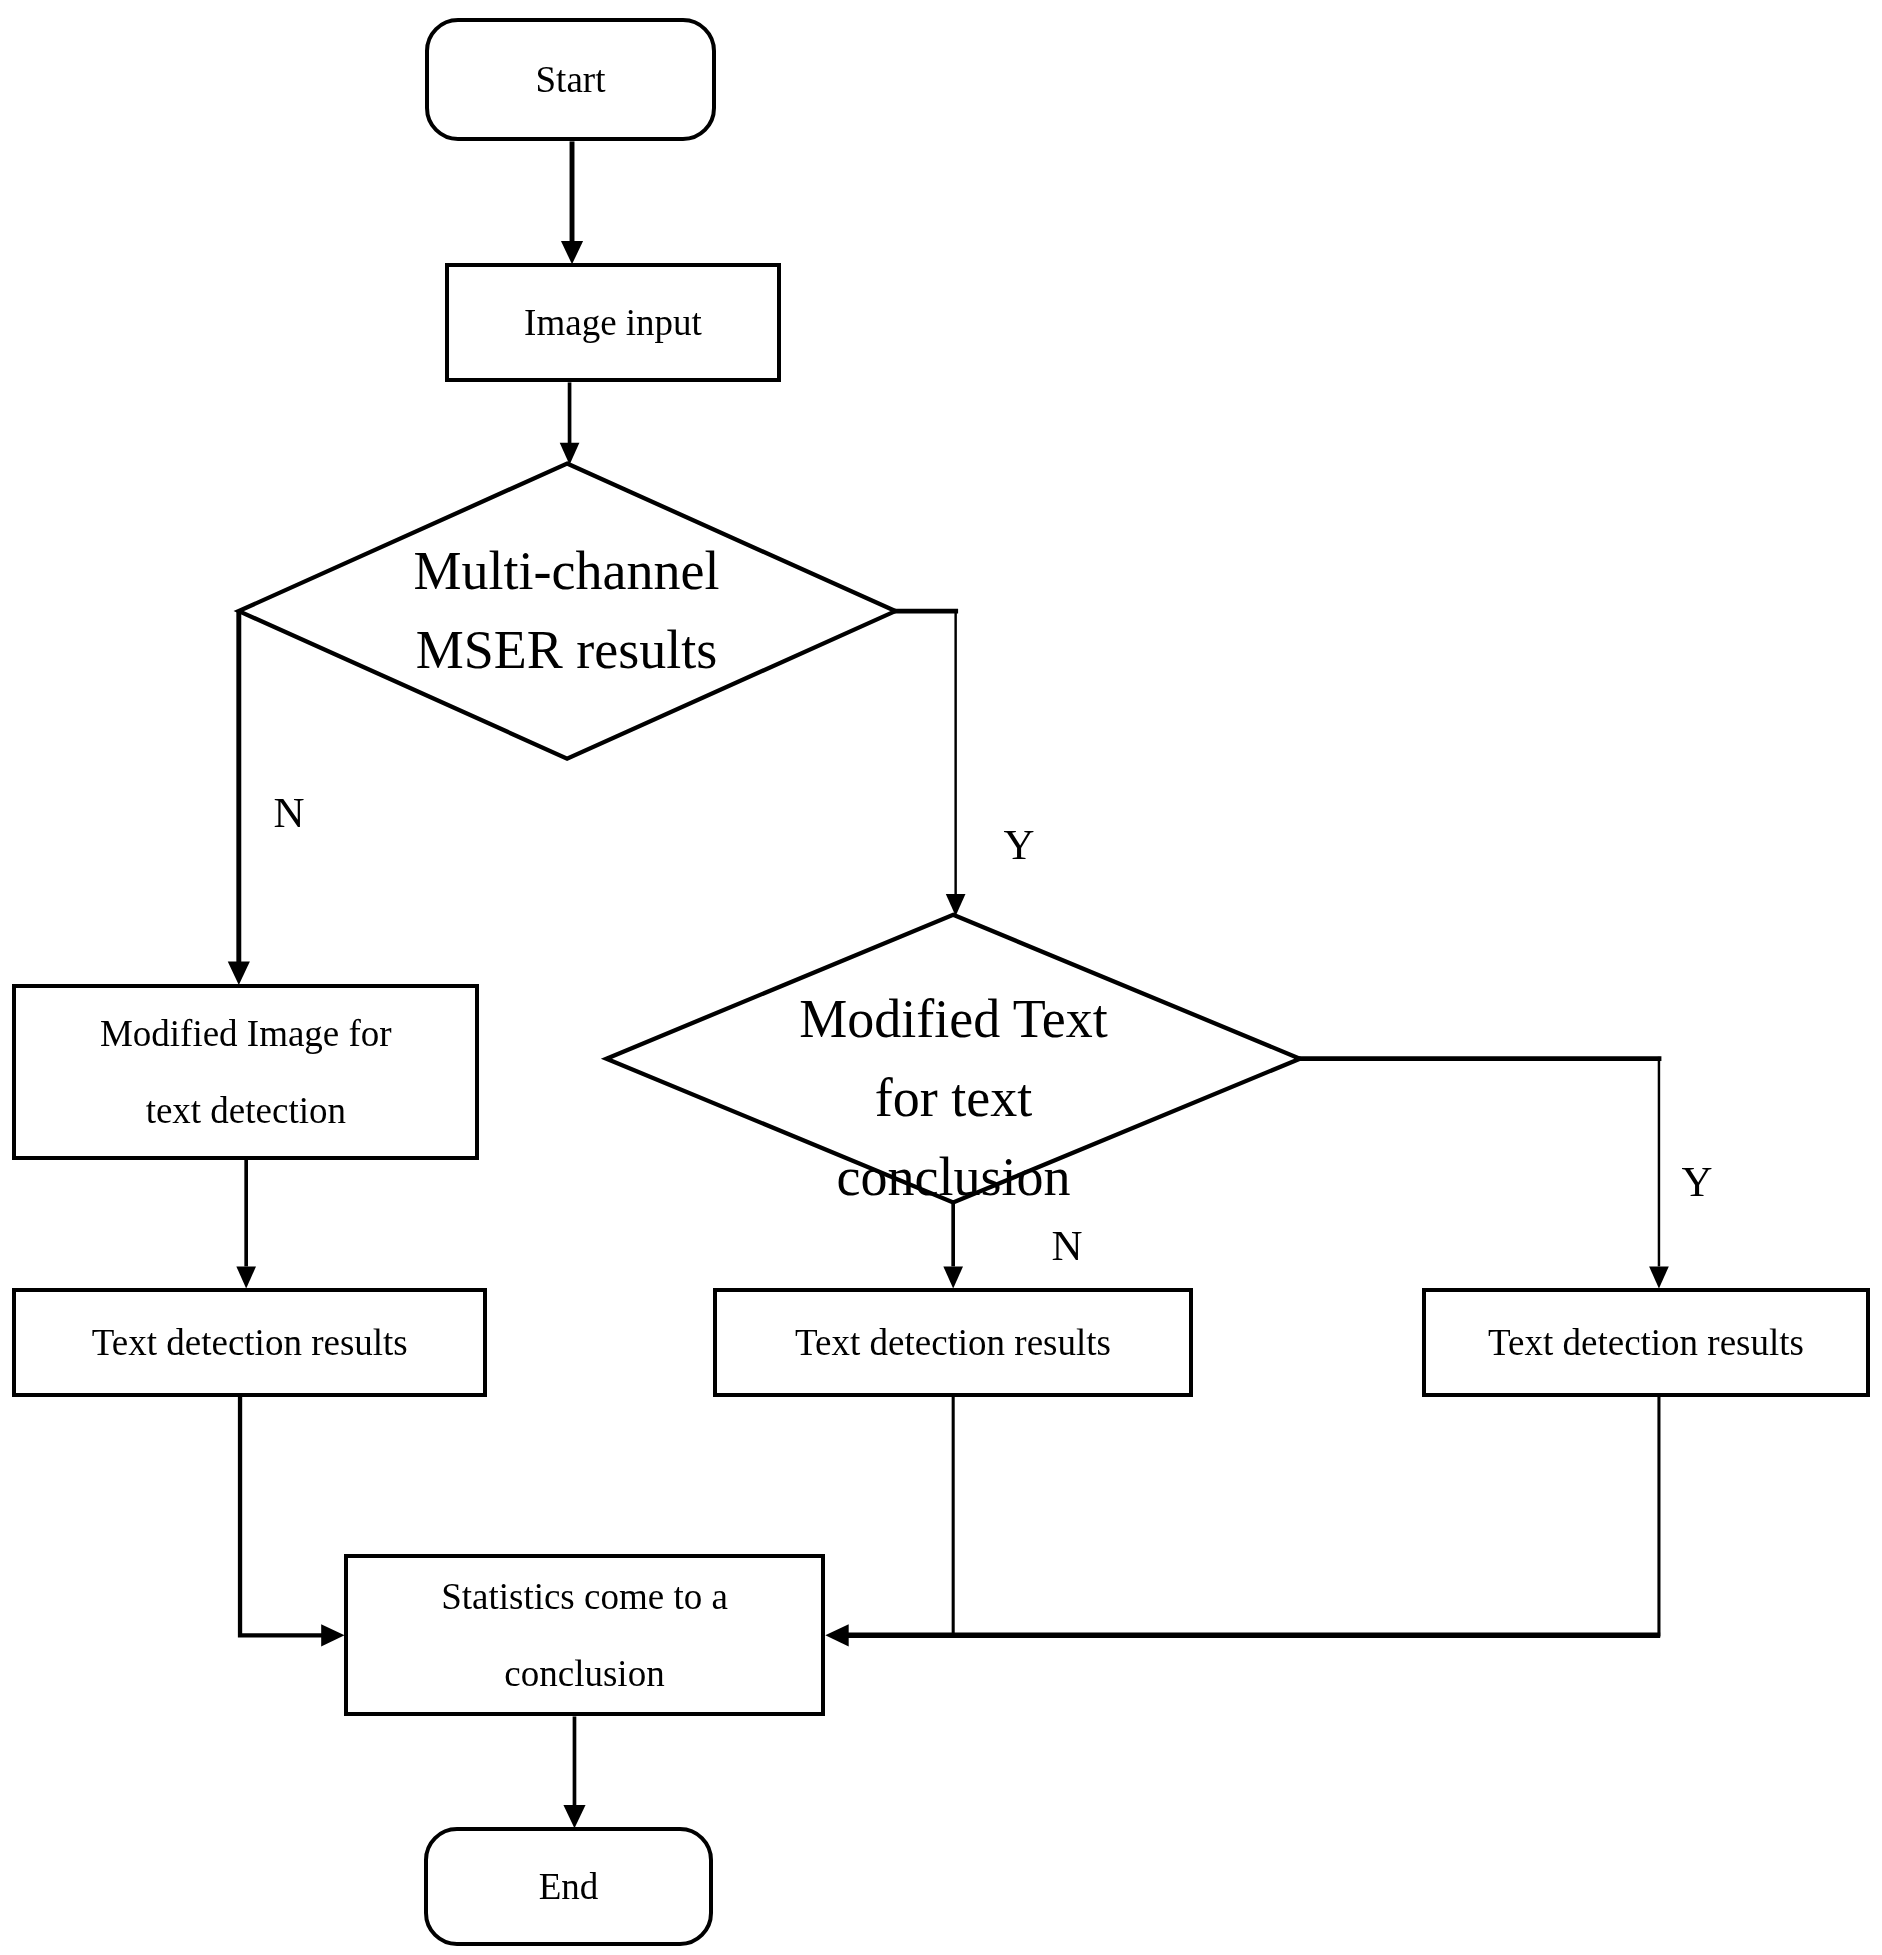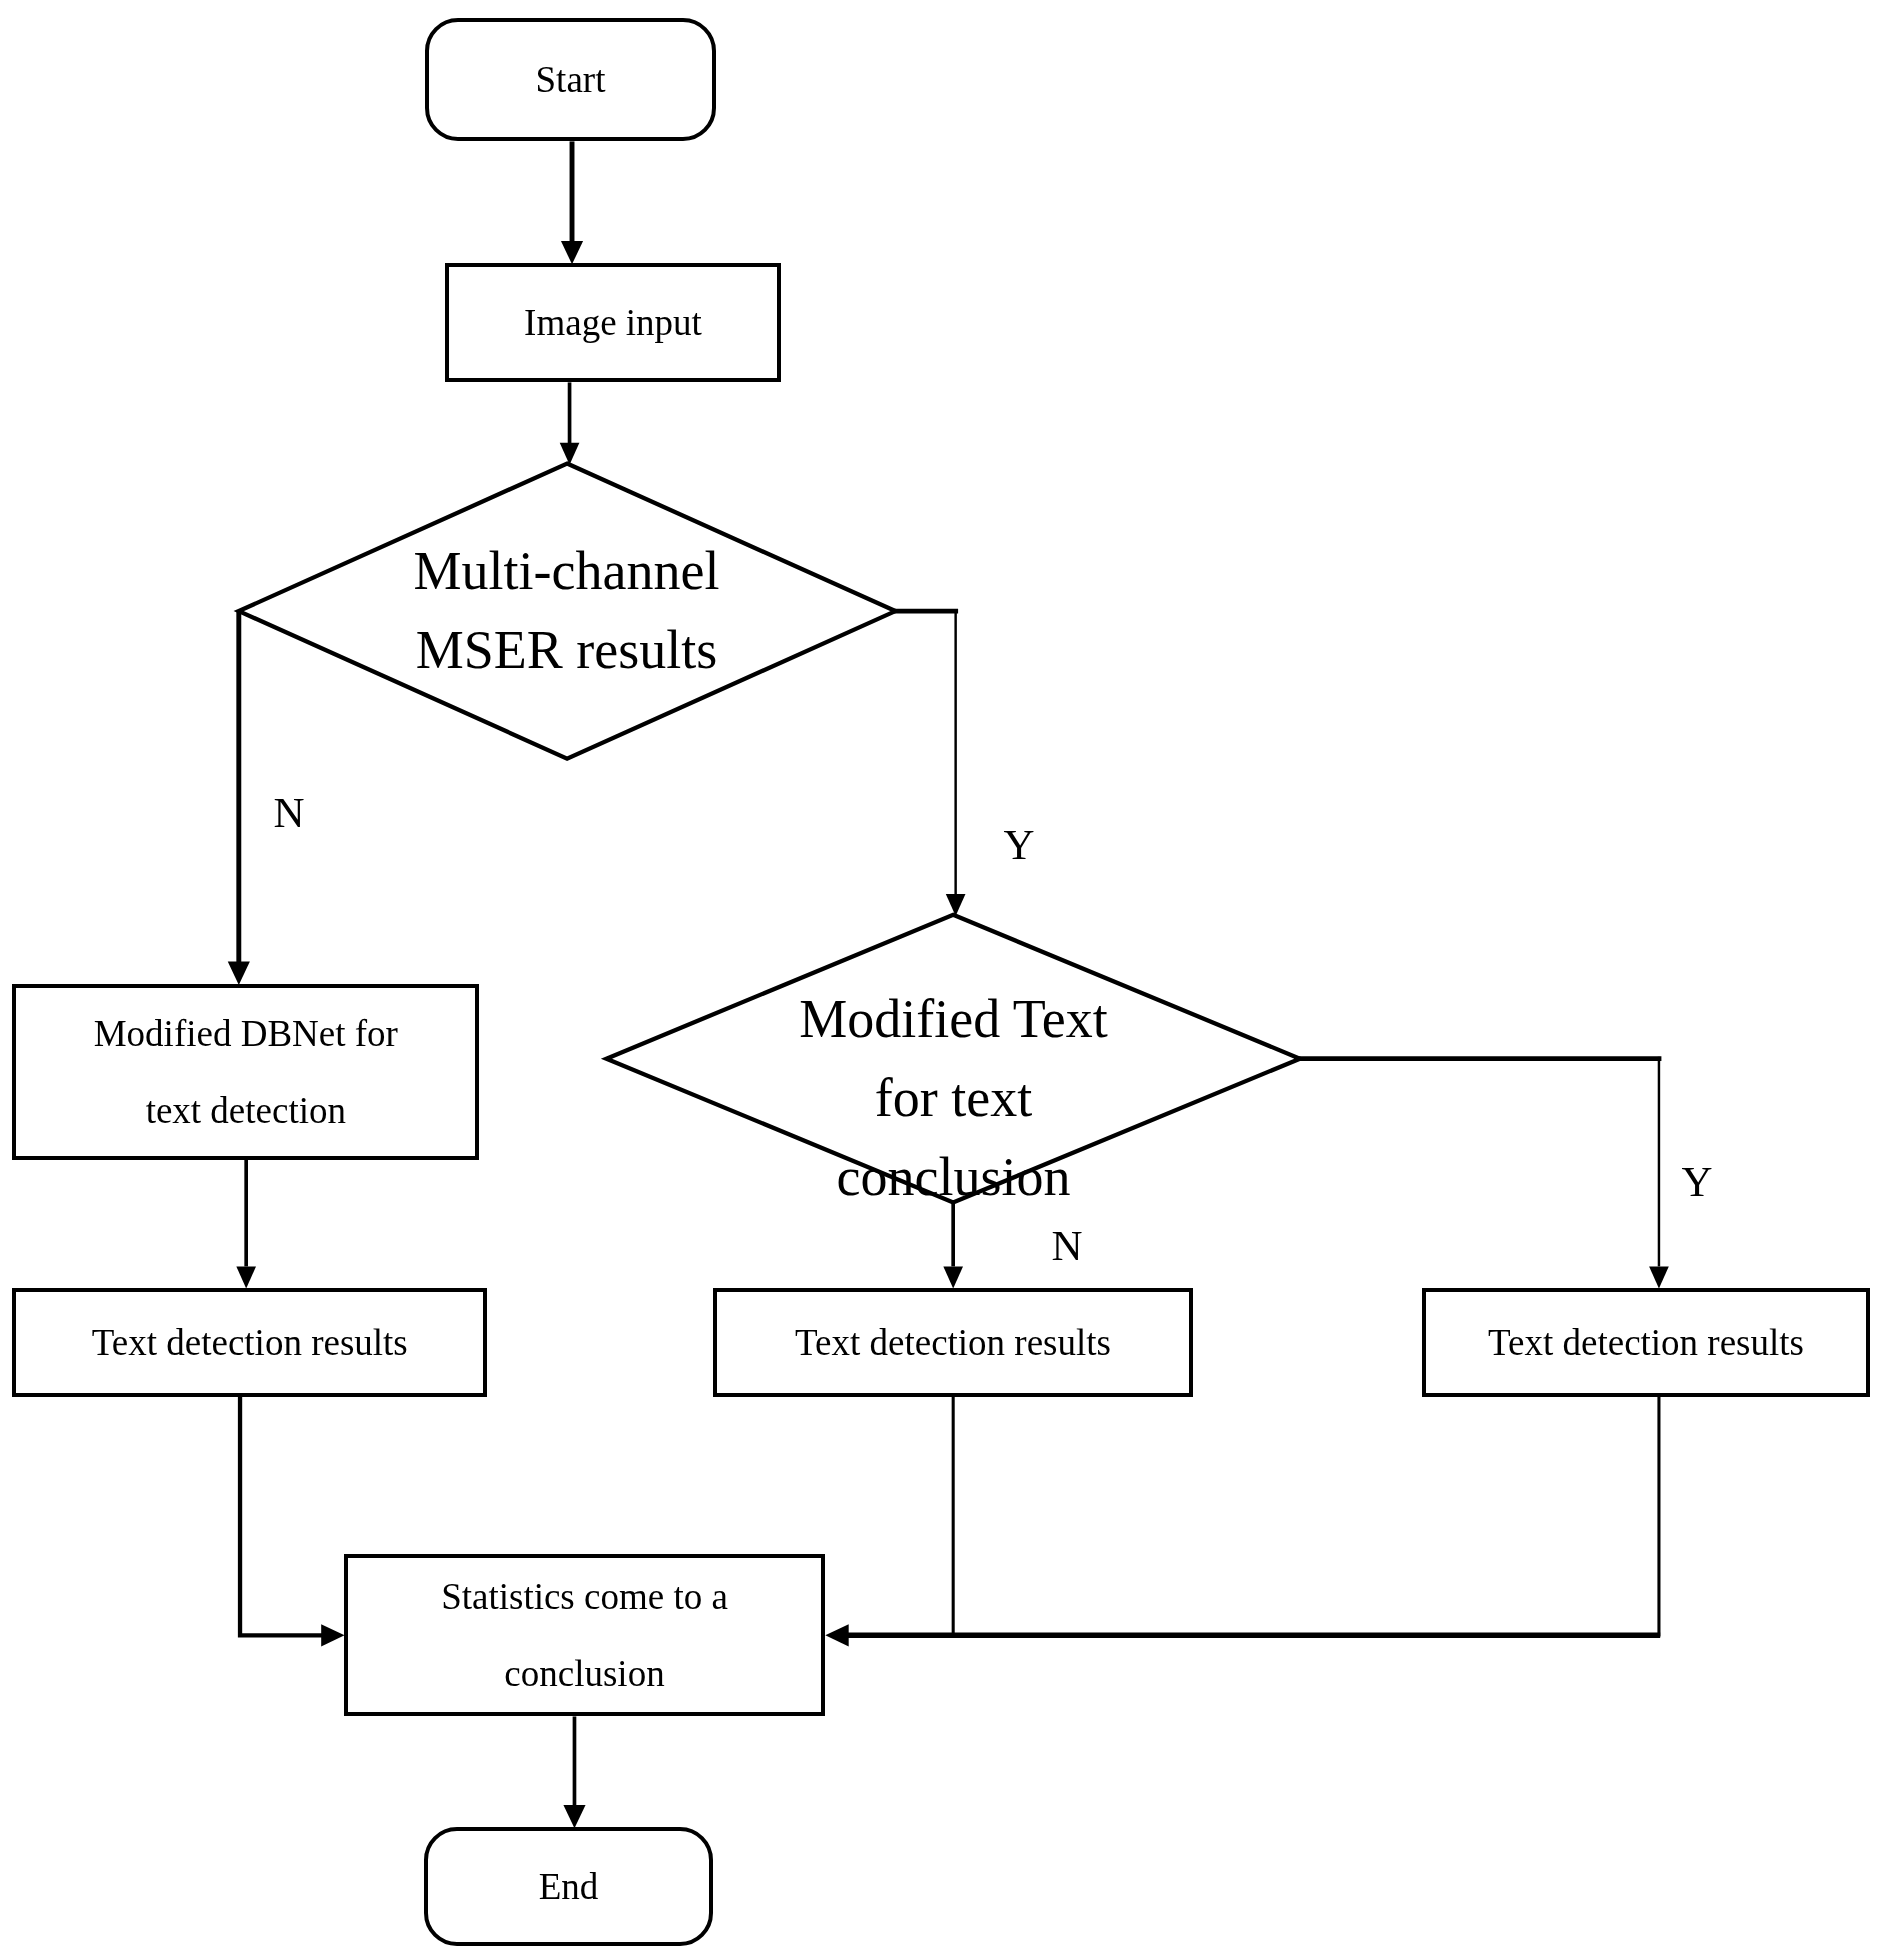--- a/index.html
+++ b/index.html
@@ -119,21 +119,21 @@
   <div class="node n-image-input">
     <span>Image input</span>
   </div>
 
   <div class="diamond-text t-diamond1">
     <span style="display:block">Multi-channel</span>
     <span style="display:block">MSER results</span>
   </div>
 
   <div class="node n-dbnet">
-    <span style="display:block">Modified DBNet for</span>
+    <span style="display:block">Modified Image for</span>
     <span style="display:block">text detection</span>
   </div>
 
   <div class="diamond-text t-diamond2">
     <span style="display:block">Modified Text</span>
     <span style="display:block">for text conclusion</span>
   </div>
 
   <div class="node n-results-left">
     <span>Text detection results</span>

